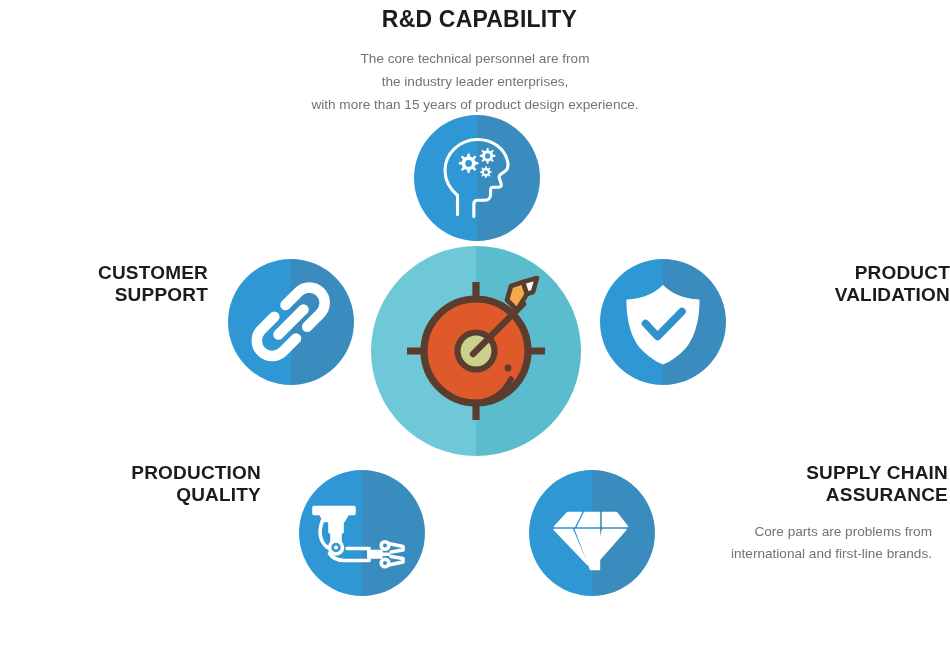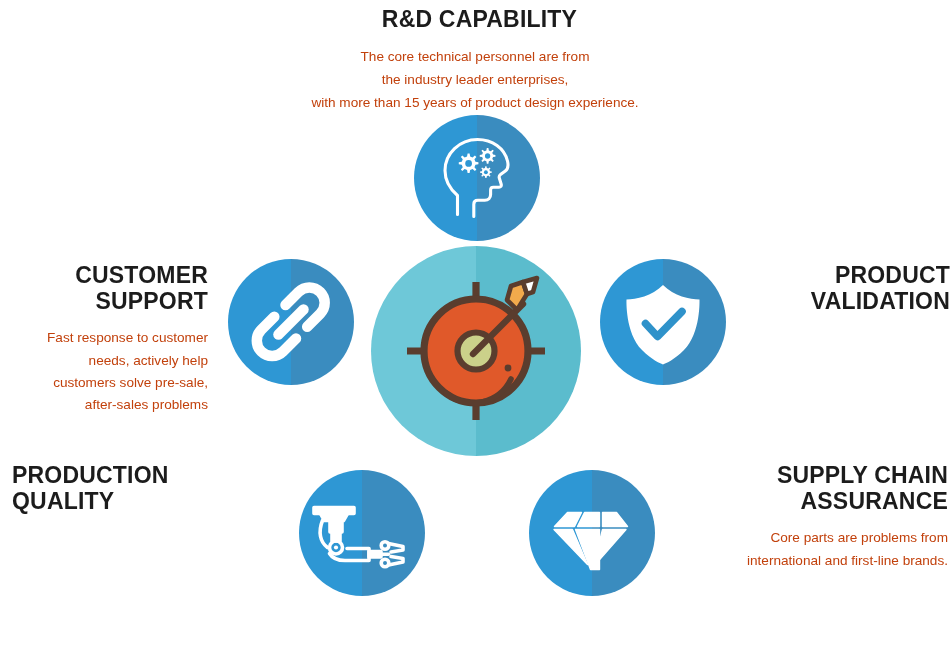--- a/index.html
+++ b/index.html
@@ -53,32 +53,32 @@
   #circle-customer  { left: 228px; top: 259px; width: 126px; height: 126px; }
   #circle-core      { left: 371px; top: 246px; width: 210px; height: 210px; }
   #circle-product   { left: 600px; top: 259px; width: 126px; height: 126px; }
   #circle-production{ left: 299px; top: 470px; width: 126px; height: 126px; }
   #circle-supply    { left: 529px; top: 470px; width: 126px; height: 126px; }
 
   
   .block { position: absolute; }
   .block h2 {
     margin: 0 0 11px 0;
-    font-size: 23px;
+    font-size: 19px;
     font-weight: bold;
     letter-spacing: 0.2px;
     line-height: 1.14;
     color: #1c1c1c;
     text-transform: uppercase;
   }
   .block p {
-    margin: 0;
+    margin: 16px;
     font-size: 13.6px;
     line-height: 1.63;
-    color: #c2410c;
+    color: #737373;
     white-space: pre-line;
   }
 
   #block-rd {
     left: 0; top: 6px;
     width: 950px;
     text-align: center;
   }
   #block-rd h2 { margin-bottom: 14px; font-size: 23px; margin-left: 9px; }
   #block-rd p  { font-size: 13.6px; line-height: 1.68; }
@@ -91,22 +91,23 @@
   #block-customer h2 { margin-bottom: 13px; }
 
   #block-product {
     left: 742px; top: 262px;
     width: 208px;
     text-align: right;
   }
   #block-product h2 { margin-bottom: 13px; }
 
   #block-production {
-    left: 12px; top: 462px;
+    left: 0; top: 462px;
     width: 261px;
+    text-align: right;
   }
   #block-production h2 { margin-bottom: 13px; }
 
   #block-supply {
     left: 690px; top: 462px;
     width: 258px;
     text-align: right;
   }
   #block-supply h2 { margin-bottom: 13px; }
 </style>
@@ -154,24 +155,20 @@
                  -0.33 -1.8 -1.42 -0.58 -1.41 1.14 -0.87 -0.87 1.14 -1.41 -0.58 -1.42 -1.8 -0.33 0 -1.2
                  1.8 -0.33 0.58 -1.42 -1.14 -1.41 0.87 -0.87 1.41 1.14 1.42 -0.58 z"></path>
         <circle cx="71.9" cy="57.2" r="1.95" fill="#2e97d4"></circle>
       </g>
     </svg>
   </div>
 
   <div class="block" id="block-customer">
     <h2 style="white-space:pre-line">CUSTOMER
 SUPPORT</h2>
-    <p>Fast response to customer
-needs, actively help
-customers solve pre-sale,
-after-sales problems</p>
   </div>
 
   <div class="circle" id="circle-customer">
     <div class="half-l"></div>
     <div class="half-r"></div>
     <svg class="glyph" viewBox="0 0 126 126">
       <g fill="none" stroke="#ffffff" stroke-width="10.5" stroke-linecap="round">
         <path d="M57.5 46.0 L70.5 33.0 A15.3 15.3 0 0 1 92.2 54.7 L79.2 67.7"></path>
         <path d="M68.0 79.5 L55.0 92.5 A15.3 15.3 0 0 1 33.3 70.8 L46.3 57.8"></path>
         <path d="M50.5 75.5 L75.5 50.5"></path>

